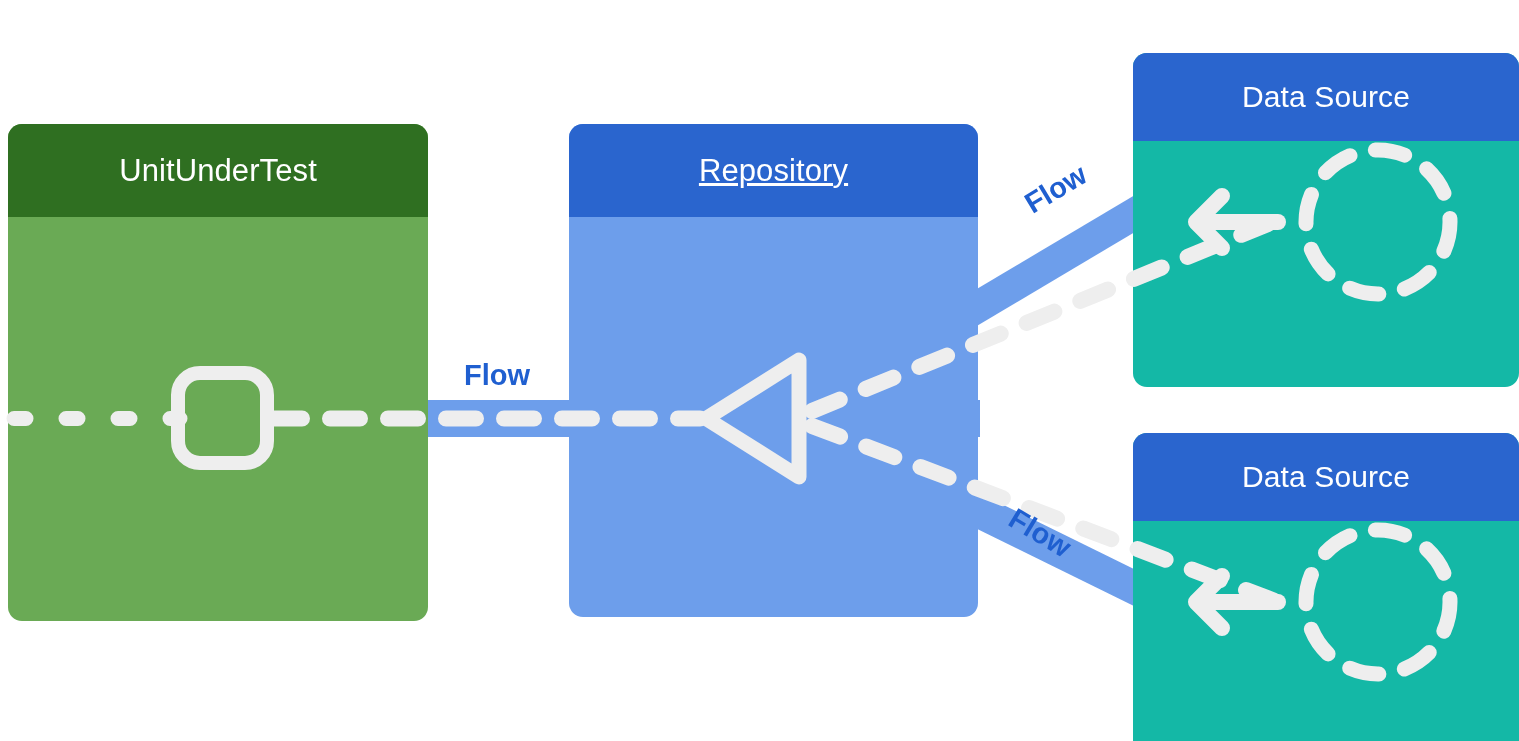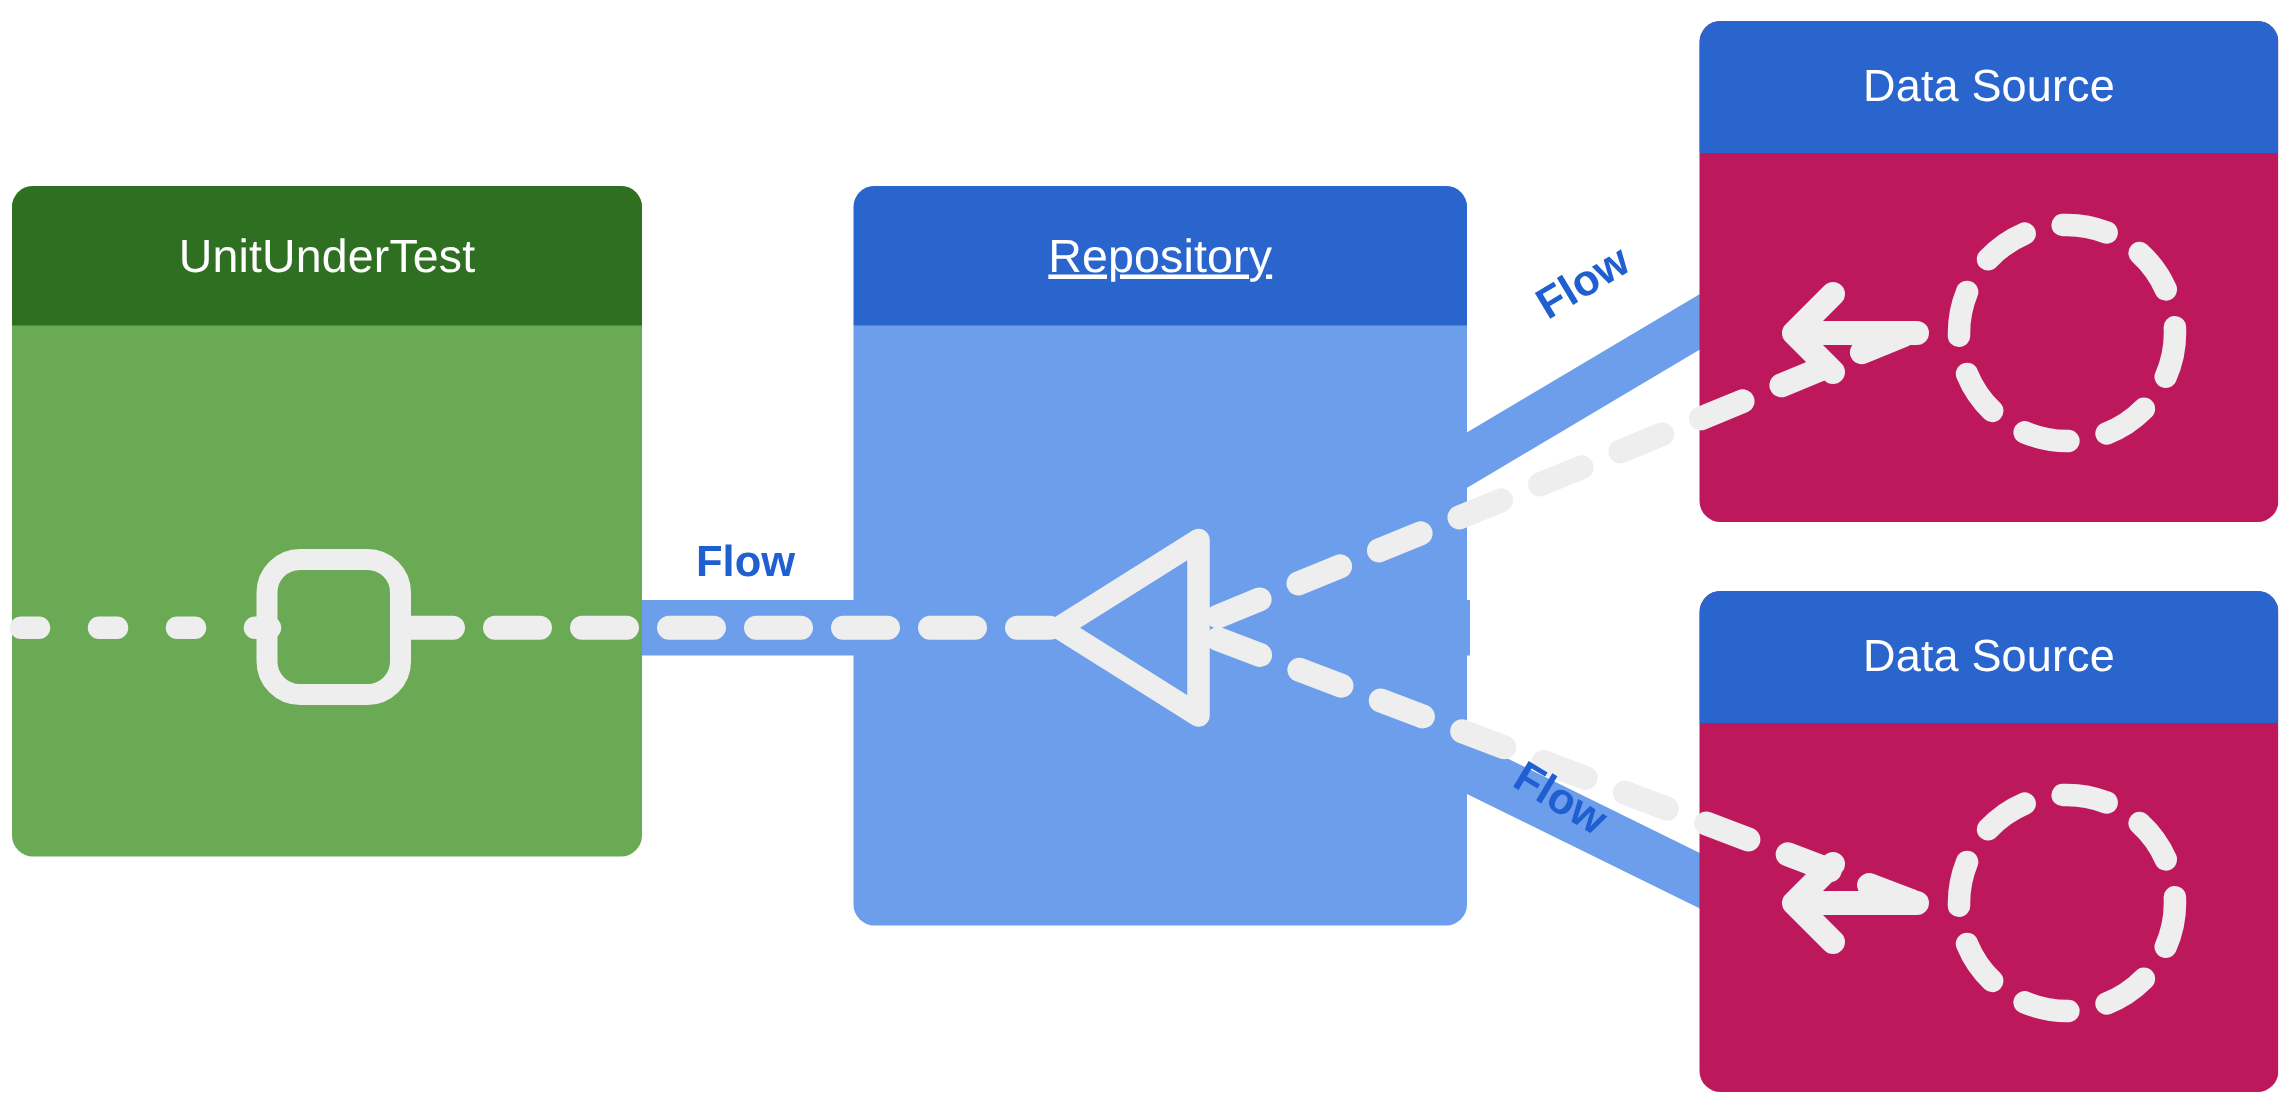--- a/index.html
+++ b/index.html
@@ -43,21 +43,21 @@
   }
   .node .node-body {
     width: 100%;
     box-sizing: border-box;
   }
 
   #node-unit-under-test {
     left: 8px;
     top: 124px;
     width: 420px;
-    height: 447px;
+    height: 497px;
     background: #6aaa55;
   }
   #node-unit-under-test .node-header {
     height: 93px;
     background: #2f6f21;
     font-size: 31px;
   }
 
   #node-repository {
     left: 569px;
@@ -68,21 +68,22 @@
   }
   #node-repository .node-header {
     height: 93px;
     background: #2a65ce;
     font-size: 31px;
     text-decoration: underline;
   }
 
   .node-datasource {
     width: 386px;
-    background: #be185d;
+    background: #14b8a6;
+    margin-top: 39px;
   }
   .node-datasource .node-header {
     height: 88px;
     background: #2a65ce;
     font-size: 30px;
   }
   #node-datasource-top {
     left: 1133px;
     top: 14px;
     height: 334px;

